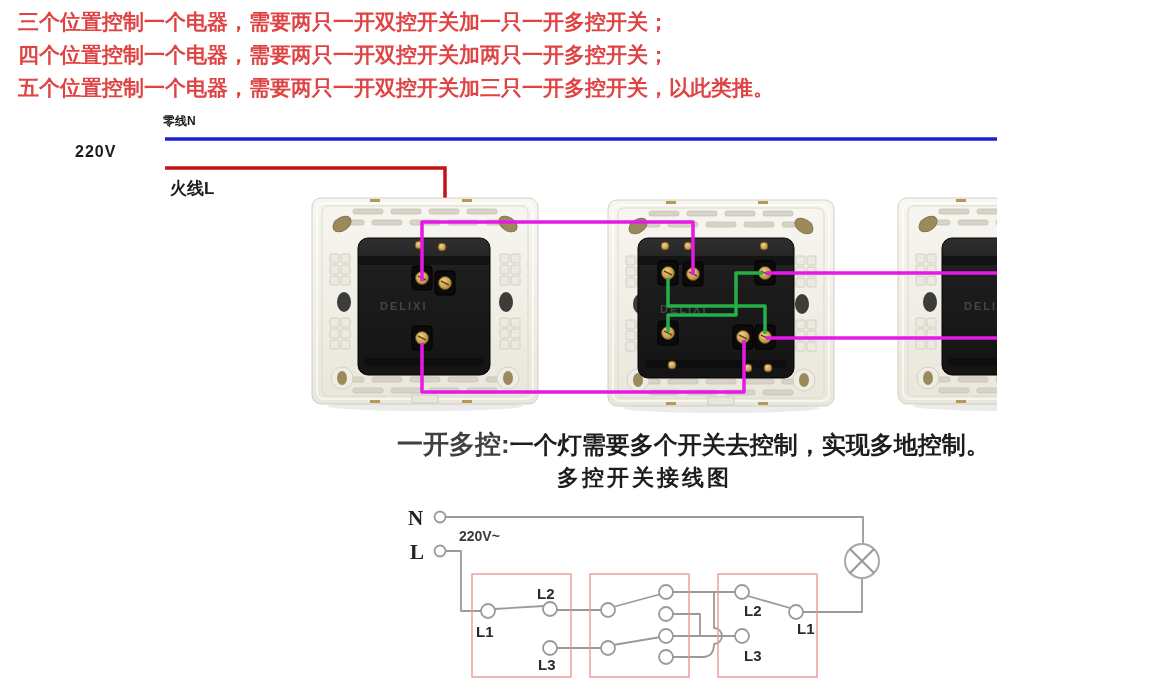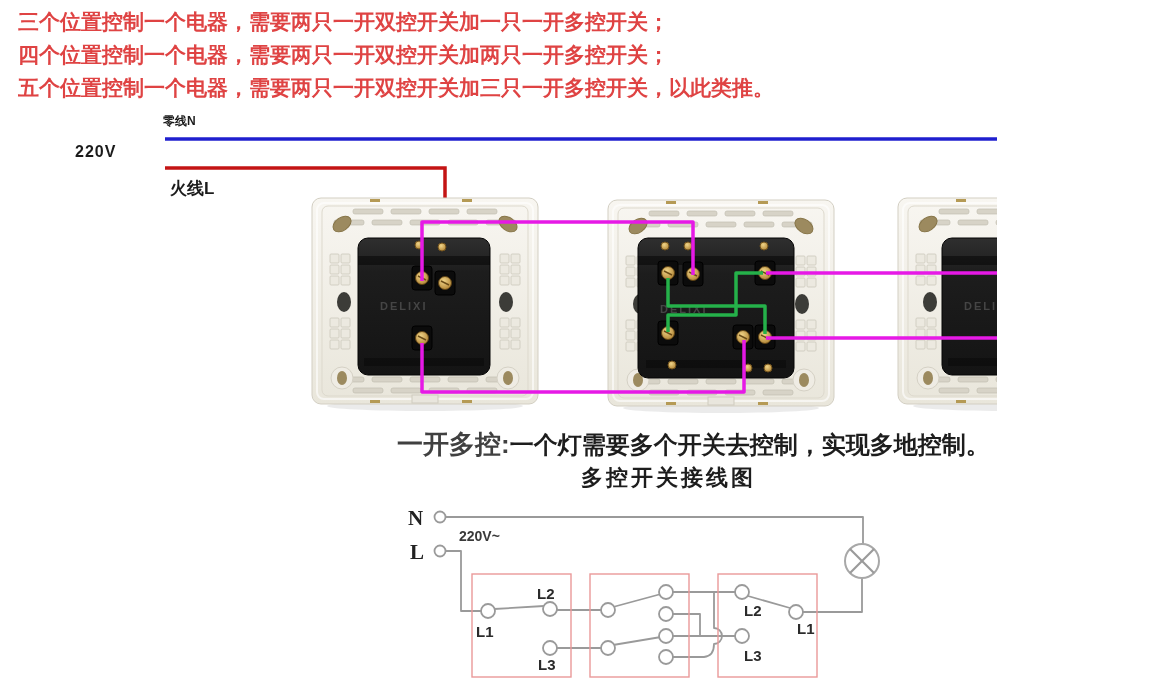--- a/index.html
+++ b/index.html
@@ -8,21 +8,21 @@
   .notes{position:absolute;left:18px;top:5px;font-size:21px;font-weight:bold;
          color:#df4343;line-height:33px;white-space:nowrap;}
   .lbl{position:absolute;font-weight:bold;color:#1b1b1b;white-space:nowrap;}
   .lbl-220v{left:75px;top:143px;font-size:16px;letter-spacing:1px;}
   .lbl-neutral{left:163px;top:113px;font-size:12px;text-align:center;}
   .lbl-live{left:163px;top:177px;font-size:17px;margin-left:7px;}
   .caption{position:absolute;left:397px;top:427px;font-size:24px;font-weight:bold;
            color:#1d1d1d;white-space:nowrap;}
   .caption .hl{color:#404040;font-size:26px;}
   .subtitle{position:absolute;left:557px;top:463px;font-size:22px;font-weight:bold;
-            color:#1d1d1d;letter-spacing:3px;white-space:nowrap;margin-left:24px;}
+            color:#1d1d1d;letter-spacing:3px;white-space:nowrap;}
   svg{position:absolute;left:0;top:0;}
   .brand{font-family:"Liberation Sans",sans-serif;font-size:11px;font-weight:bold;
          fill:#4a4a4a;letter-spacing:2px;opacity:.9;}
   .schlbl{font-family:"Liberation Sans",sans-serif;font-size:15px;font-weight:bold;fill:#2b2b2b;}
   .schlbl-sm{font-family:"Liberation Sans",sans-serif;font-size:14px;font-weight:bold;fill:#3a3a3a;}
   .schlbl-serif{font-family:"Liberation Serif",serif;font-size:21px;font-weight:bold;fill:#222;}
 </style>
 </head>
 <body>
 

